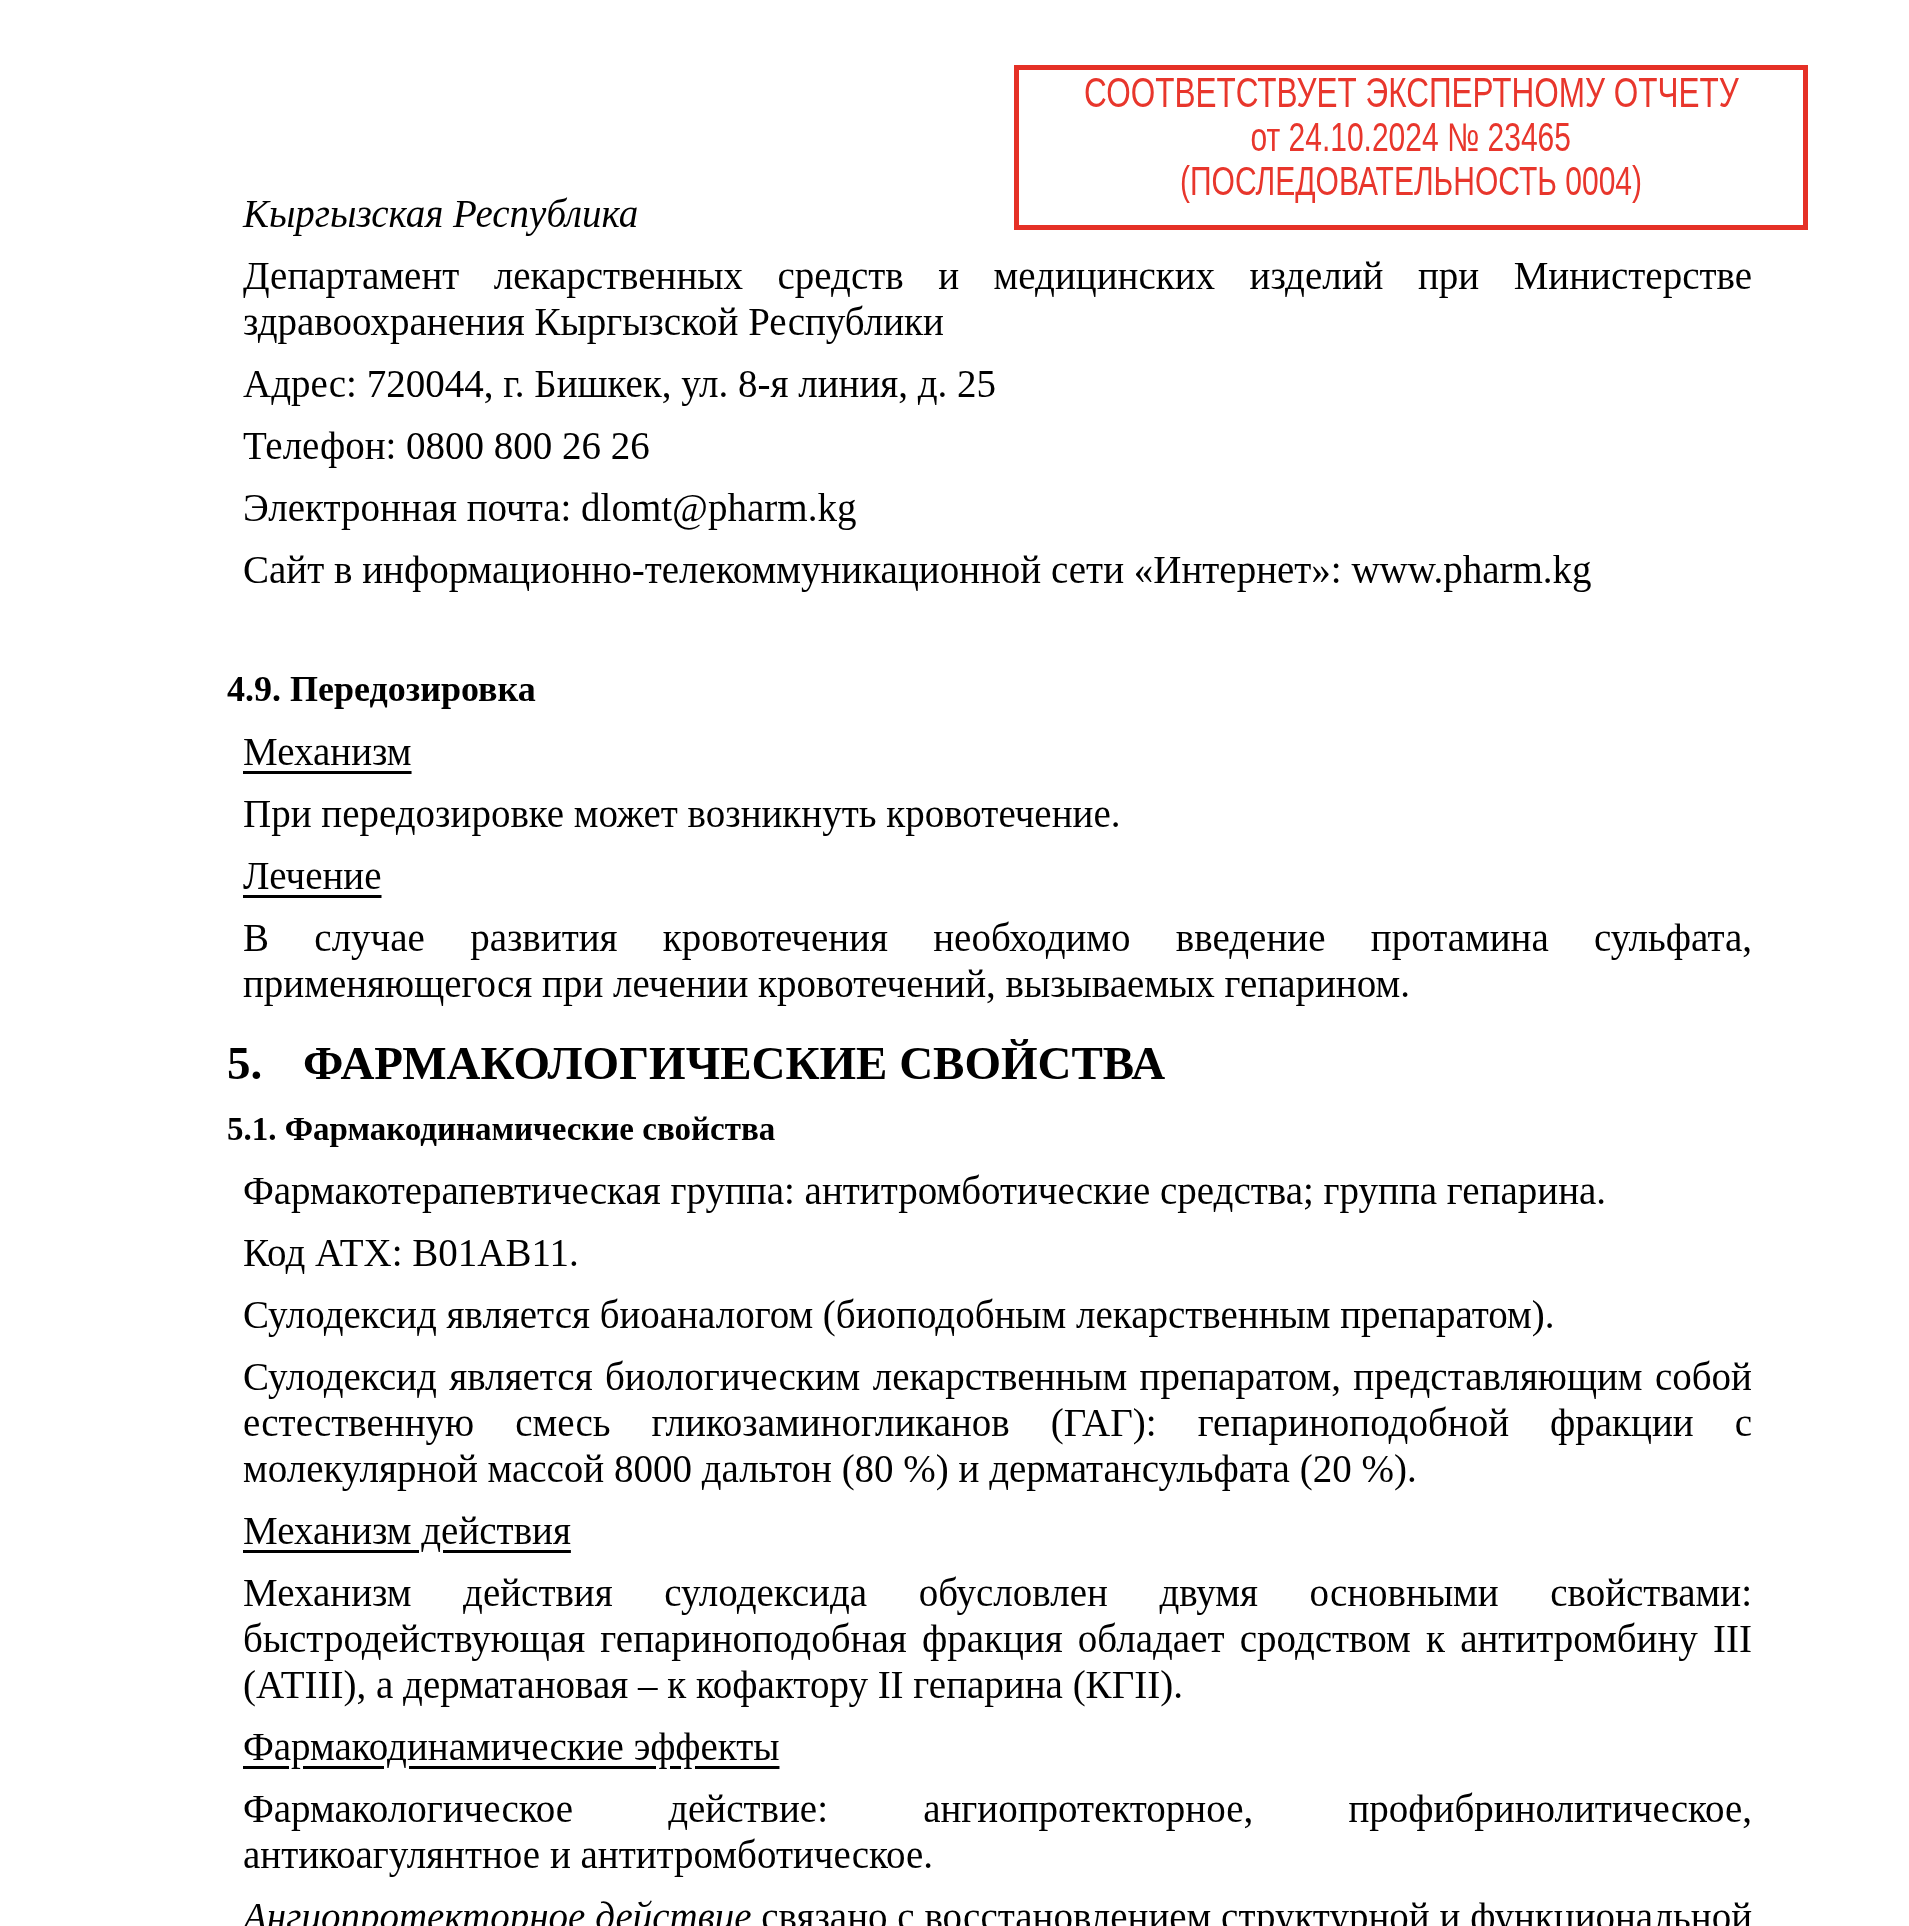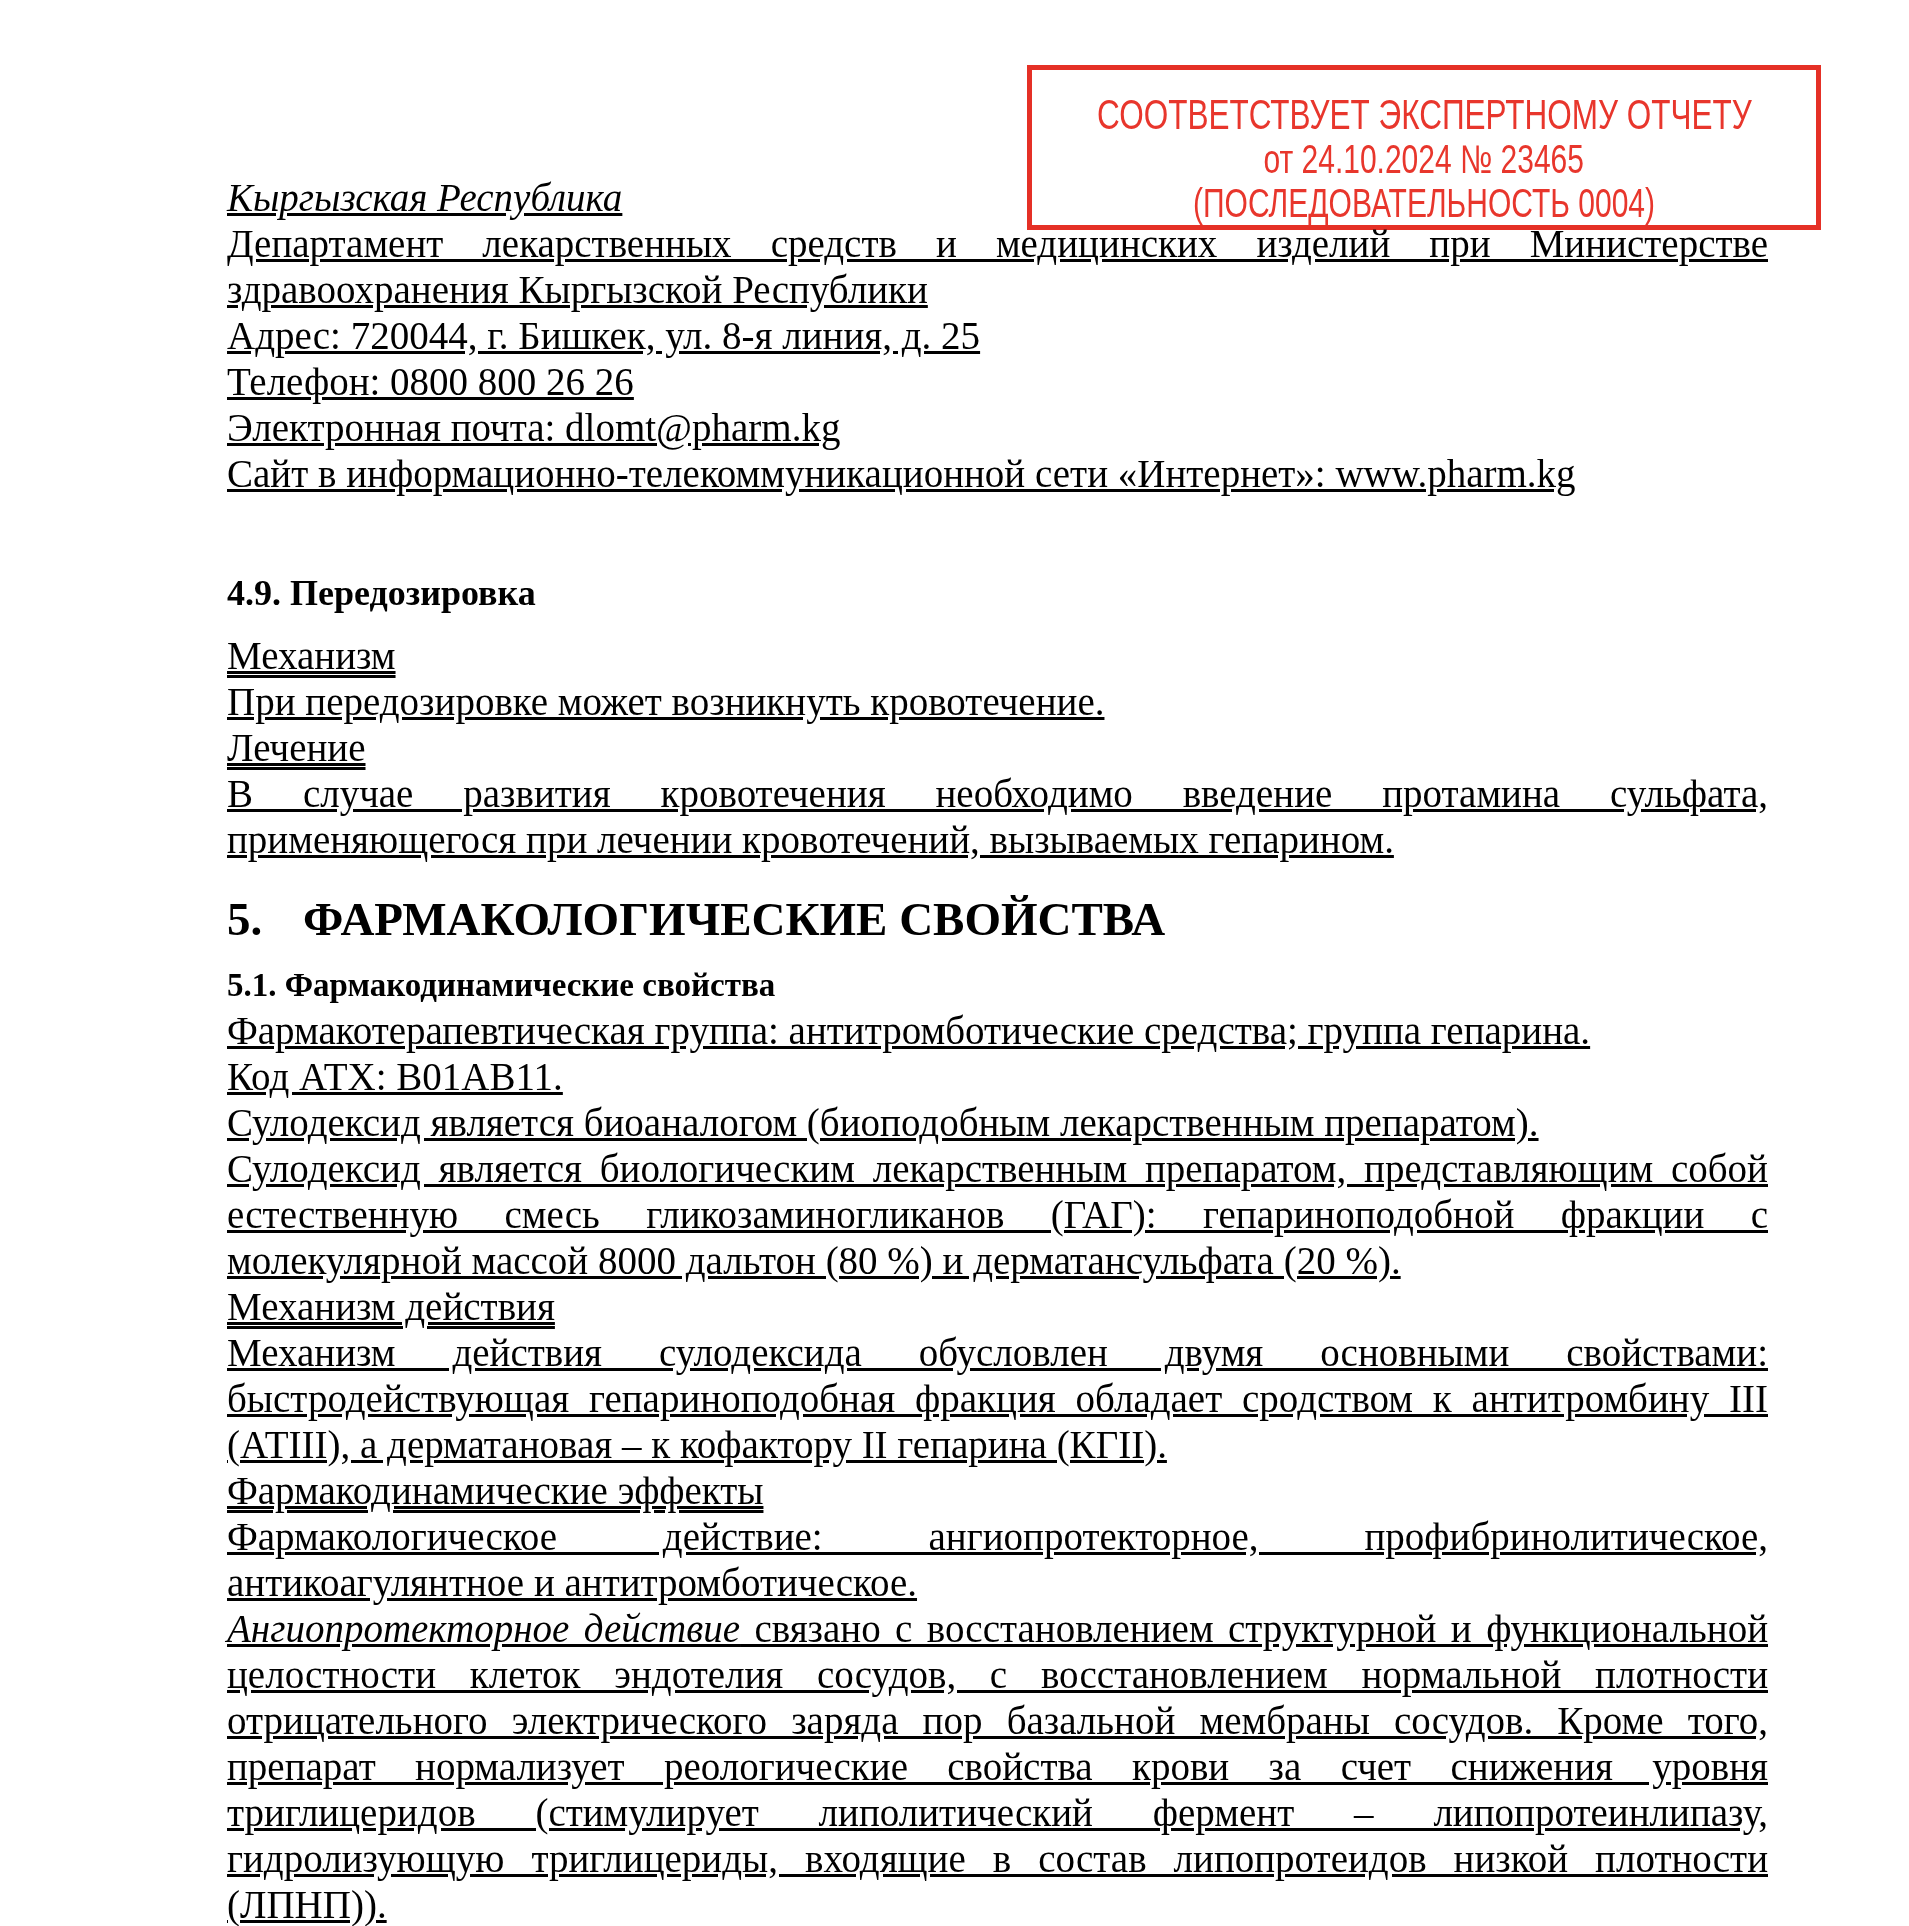--- a/index.html
+++ b/index.html
@@ -13,21 +13,21 @@
     overflow:hidden;
   }
   .content{
     position:absolute;
     left:227px;
     top:175px;
     width:1541px;
     font-size:39px;
     line-height:46px;
   }
-  .content p{margin:0;text-align:justify;text-decoration:underline;}
+  .content p{margin:16px;text-align:justify;}
   .content p.left{text-align:left;}
   .italic{font-style:italic;}
   .runlead{font-style:italic;}
   .und{
     text-decoration:underline;
     text-decoration-thickness:3.1px;
     text-underline-offset:6.2px;
   }
   .h-sec{
     font-weight:bold;
@@ -57,24 +57,23 @@
   .stamp{
     position:absolute;
     left:1014px;
     top:65px;
     width:794px;
     height:165px;
     border:5.8px solid #e53026;
     box-sizing:border-box;
     display:flex;
     flex-direction:column;
-    justify-content:flex-end;
+    justify-content:flex-start;
     align-items:center;
     background:transparent;
-    margin-left:13px;
   }
   .stamp-line{
     font-family:"Liberation Sans", sans-serif;
     color:#e8362c;
     white-space:nowrap;
     text-align:center;
     transform:scaleX(0.75);
     transform-origin:50% 50%;
   }
   .stamp-line.l1{font-size:42px;line-height:45px;}

